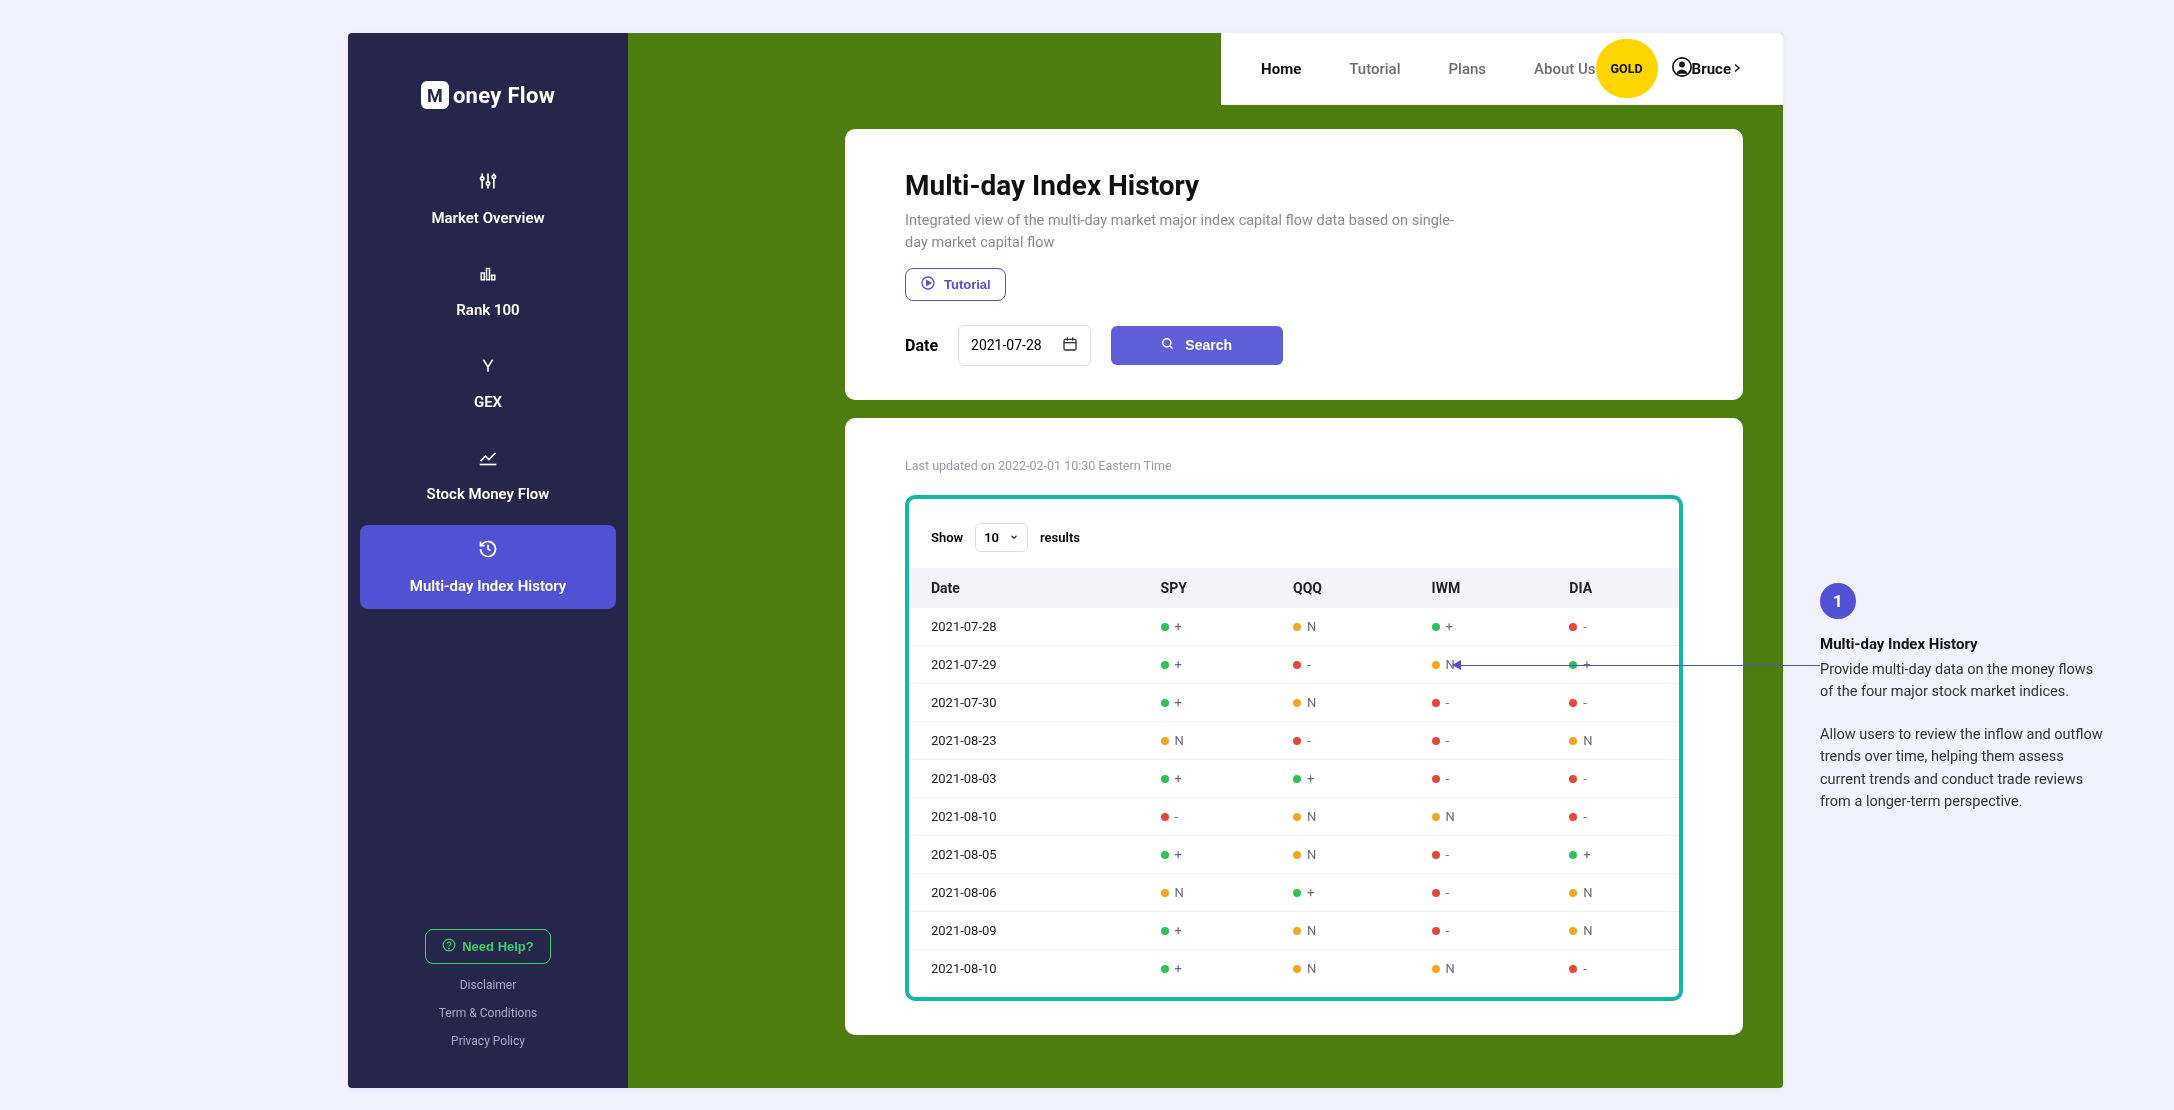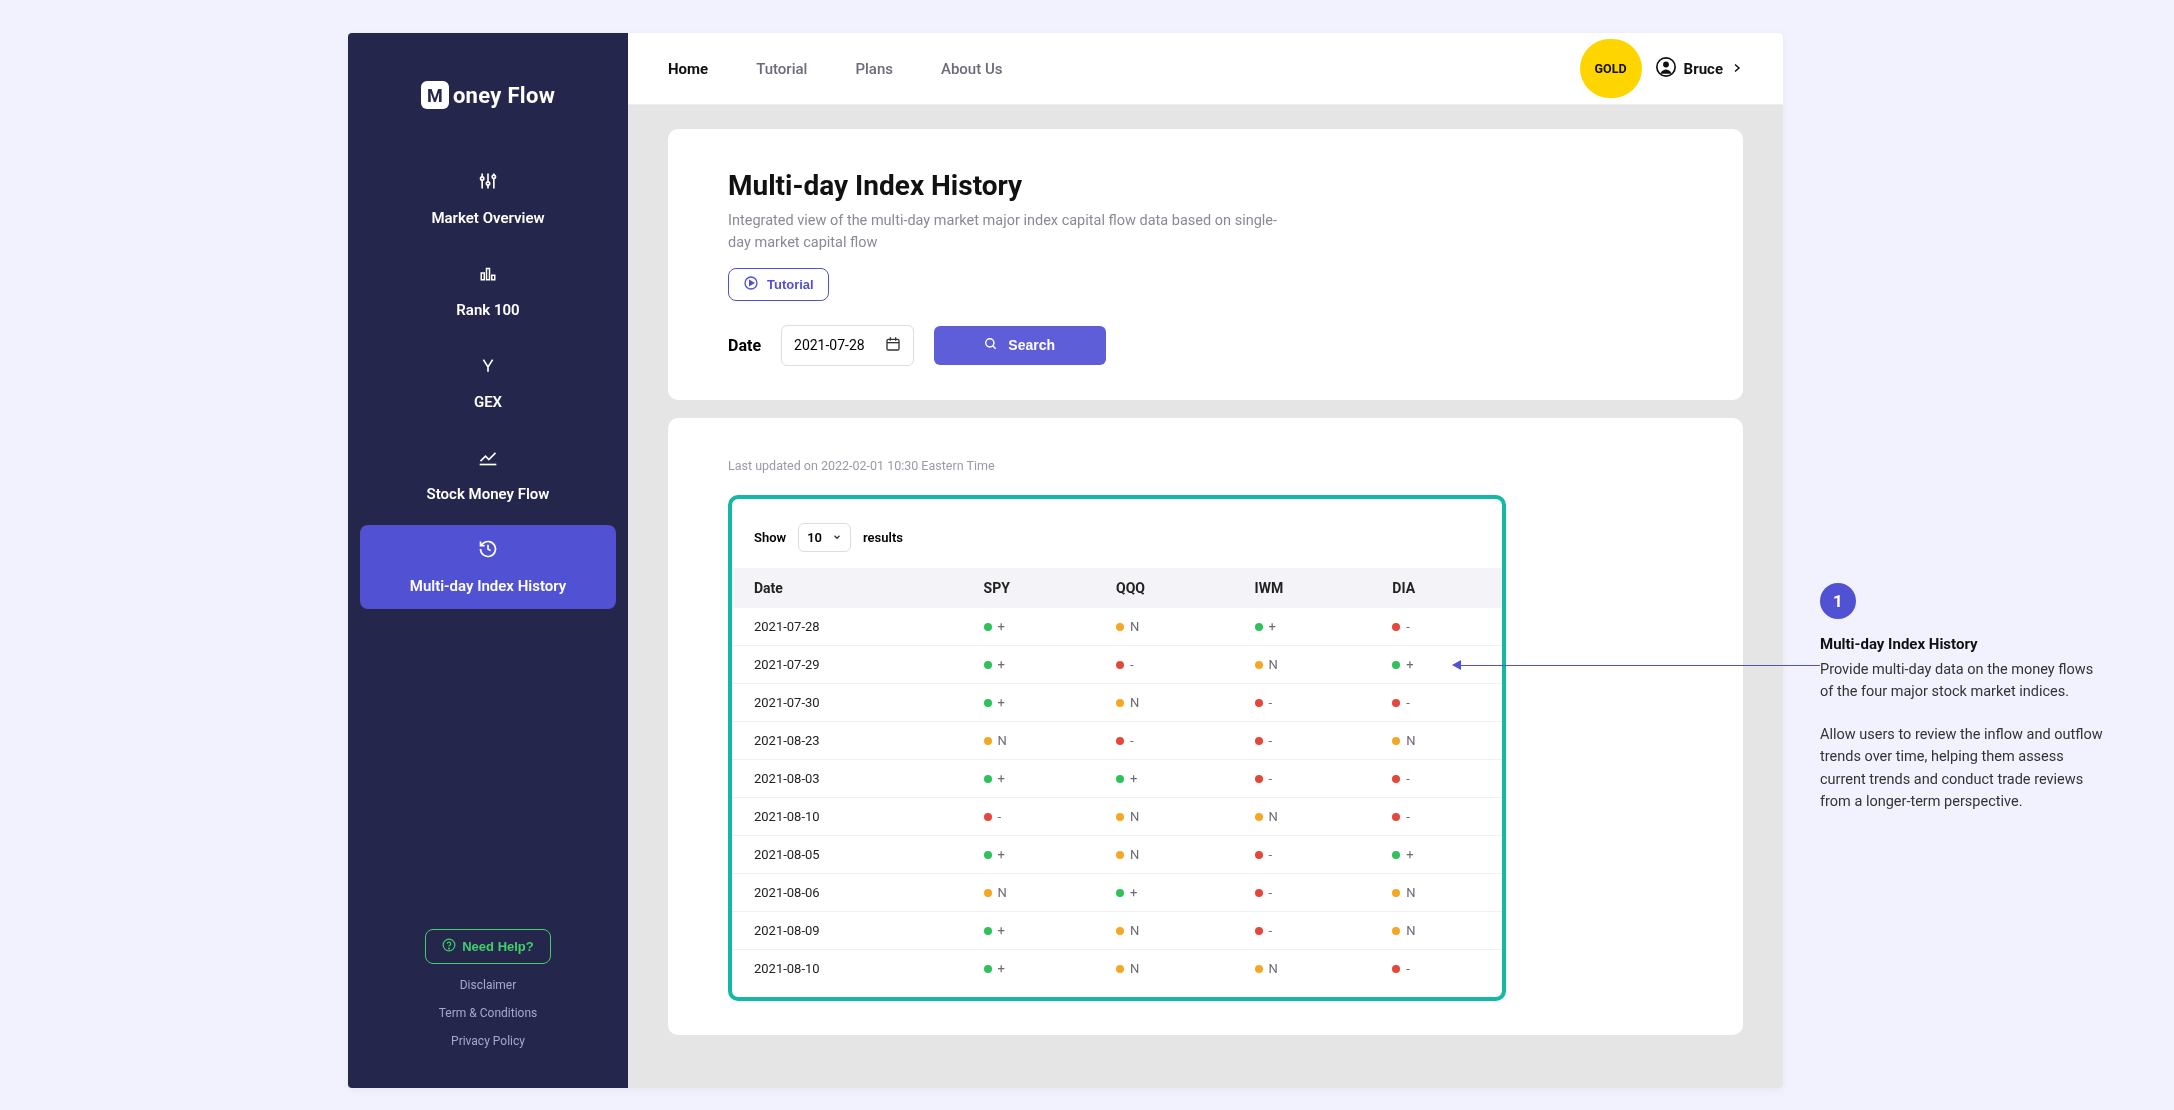--- a/index.html
+++ b/index.html
@@ -105,23 +105,24 @@
   gap: 6px;
   cursor: pointer;
 }
 .footer-link {
   color: #a6a8cc;
   font-size: 12px;
   cursor: pointer;
 }
 .main {
   flex: 1;
-  background: #e5e5e5;
+  background: #4d7c0f;
   display: flex;
   flex-direction: column;
+  align-items: flex-end;
 }
 .topbar {
   background: #fff;
   height: 72px;
   border-bottom: 1px solid #eee;
   display: flex;
   align-items: center;
   padding: 0 40px;
   justify-content: space-between;
 }
@@ -151,21 +152,20 @@
   font-size: 12.5px;
   padding: 22px 15px;
   border-radius: 999px;
 }
 .user-name {
   font-weight: 700;
   font-size: 15px;
   color: #111;
   display: flex;
   align-items: center;
-  gap: 8px;
   cursor: pointer;
 }
 .content {
   padding: 24px 40px;
   overflow: auto;
 }
 .card {
   background: #fff;
   border-radius: 10px;
   padding: 40px 60px 34px;

